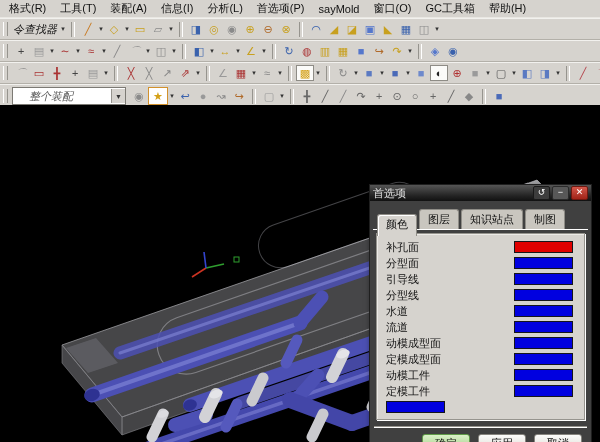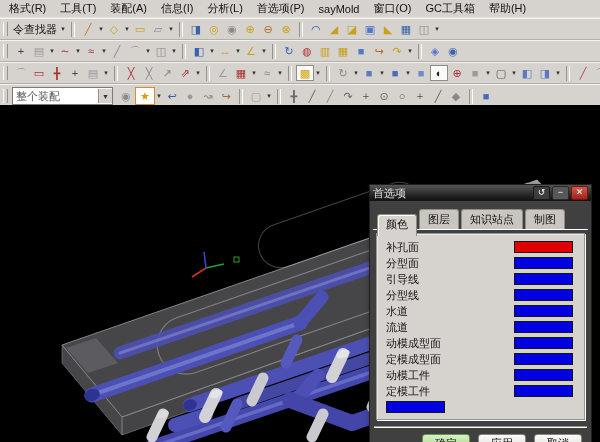--- a/index.html
+++ b/index.html
@@ -4,31 +4,31 @@
 <style>
   html,body{margin:0;padding:0;font-family:"Liberation Sans","DejaVu Sans",sans-serif;}
   #screen{position:relative;width:600px;height:442px;background:#000;overflow:hidden;}
   .chrome{background:#d6d3ce;}
   
   #menubar{height:17px;display:flex;align-items:center;font-size:11px;padding-left:2px;
     background:#d6d3ce;border-bottom:1px solid #e9e7e2;color:#111;}
   .mitem{padding:13px 7px;white-space:nowrap;}
   
   .trow{display:flex;align-items:center;height:20px;background:#d6d3ce;
-    border-top:1px solid #f2f1ee;border-bottom:1px solid #b3b0a9;padding-left:1px;overflow:hidden;}
+    border-top:1px solid #f2f1ee;border-bottom:1px solid #b3b0a9;padding-left:1px;overflow:hidden;font-style:italic;}
   .thandle{width:3px;height:14px;border-left:1px solid #fff;border-right:1px solid #96948e;margin:0 4px 0 2px;flex:none;}
   .ticon{width:18px;height:16px;flex:none;display:flex;align-items:center;justify-content:center;
     font-size:11px;line-height:16px;cursor:default;}
   .ticon.boxed{border:1px solid #8e8c86;background:#fbfbf9;width:16px;height:14px;}
   .ticon.hot{border:1px solid #d2912c;background:#fff;}
   .tdrop{width:8px;flex:none;font-size:7px;color:#333;text-align:center;}
   .tsep{width:2px;height:15px;border-left:1px solid #96948e;border-right:1px solid #fff;margin:0 4px;flex:none;}
   .finder{font-size:11px;color:#111;padding:0 2px 0 1px;white-space:nowrap;}
   .combo{display:flex;align-items:center;height:16px;width:96px;flex:none;background:#fff;
-    border:1px solid #7c7a74;font-size:11px;color:#555;padding-left:3px;margin-right:4px;}
+    border:1px solid #7c7a74;font-size:11px;color:#555;padding-left:16px;margin-right:4px;}
   .combo .cval{flex:1;overflow:hidden;white-space:nowrap;}
   .combo .carrow{width:13px;height:14px;flex:none;background:#d6d3ce;border-left:1px solid #96948e;
     display:flex;align-items:center;justify-content:center;font-size:7px;color:#333;}
   
   #viewport{position:absolute;left:0;top:105px;width:600px;height:337px;background:#000;}
   
   #dialog{position:absolute;left:369px;top:140px;width:221px;background:#404040;
     border:1px solid #1f1f1f;box-shadow:2px 3px 6px rgba(0,0,0,.65);margin-top:44px;}
   .dtitle{height:16px;background:linear-gradient(#555 0%,#222 70%,#111 100%);
     display:flex;align-items:center;padding:0 3px;}

